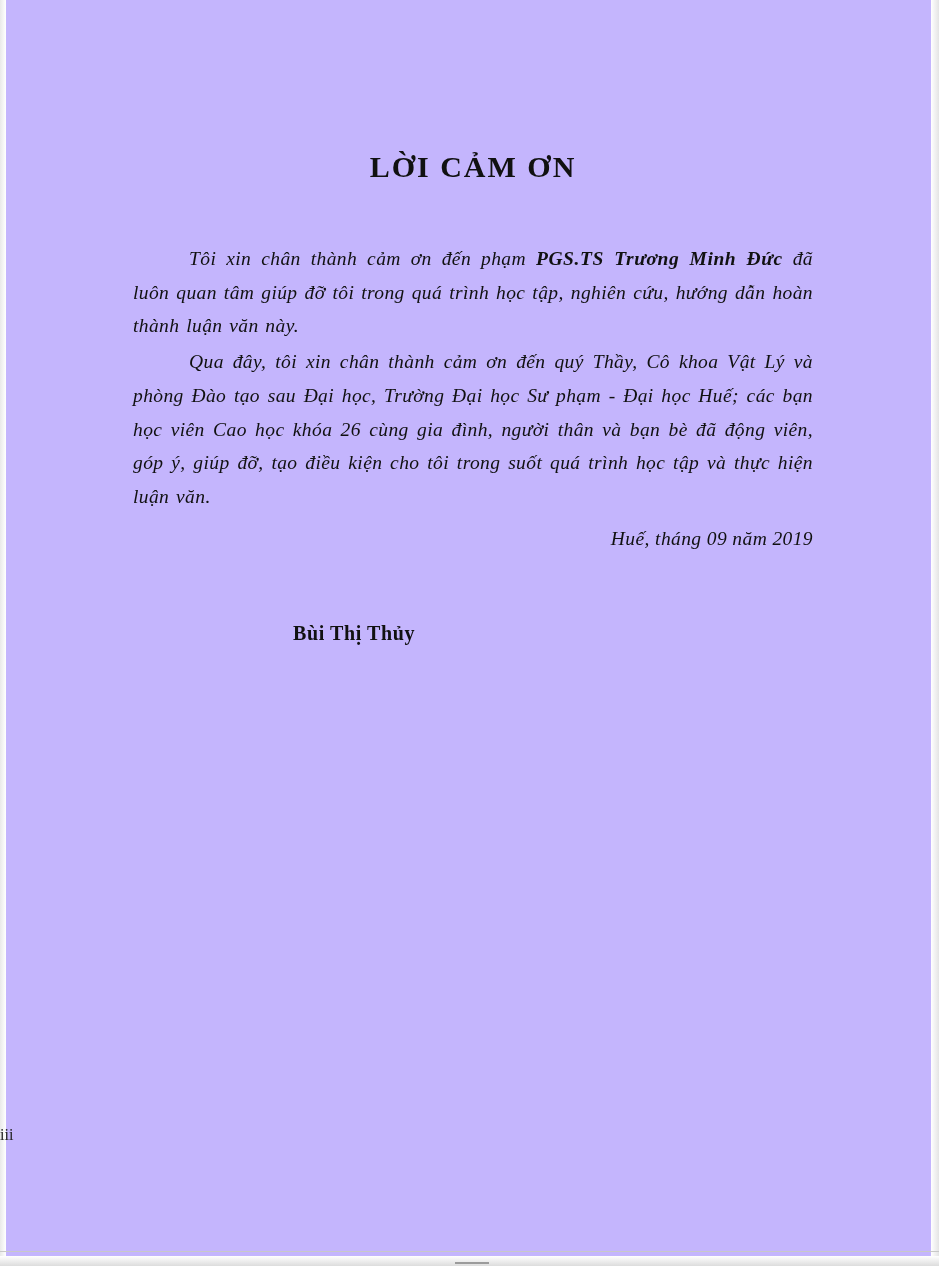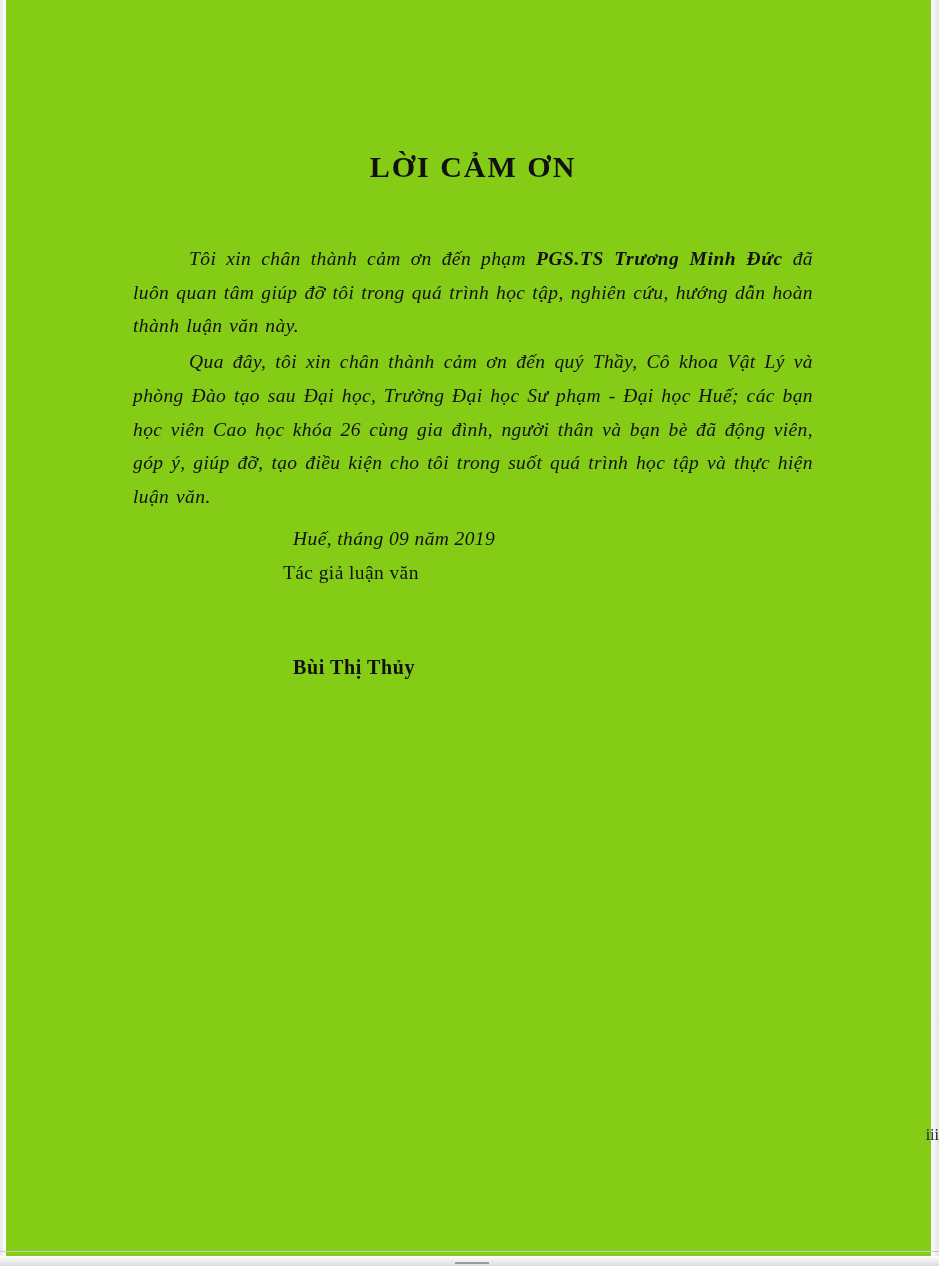--- a/index.html
+++ b/index.html
@@ -15,21 +15,21 @@
     color: #111111;
     overflow: hidden;
   }
 
   .page {
     position: absolute;
     left: 0;
     top: 0;
     width: 939px;
     height: 1266px;
-    background: #84cc16;
+    background: #c4b5fd;
     box-sizing: border-box;
   }
 
   
   .scan-edge-left {
     position: absolute;
     left: 0; top: 0;
     width: 6px; height: 1266px;
     background: linear-gradient(to right, #e9e9e9, #ffffff);
   }
@@ -90,21 +90,21 @@
     word-spacing: 1.5px;
   }
 
   .para .emph {
     font-weight: bold;
     letter-spacing: 0.6px;
   }
 
   .closing {
     margin-top: 8px;
-    text-align: left;
+    text-align: right;
     font-style: italic;
     font-size: 19.5px;
     line-height: 1.75;
     letter-spacing: 0.4px;
   }
   .closing .line {
     display: block;
     
     padding-left: 160px;
   }
@@ -120,21 +120,21 @@
     font-size: 20px;
     padding-left: 160px;
     letter-spacing: 0.6px;
   }
 
   .page-number {
     position: absolute;
     left: 0;
     top: 1126px;
     width: 939px;
-    text-align: right;
+    text-align: left;
     font-size: 16px;
     font-family: "Liberation Serif", "DejaVu Serif", serif;
     color: #222;
   }
 </style>
 </head>
 <body>
 
 <div class="page">
 
@@ -147,21 +147,20 @@
   <div class="content">
 
     <h1 class="doc-title">LỜI CẢM ƠN</h1>
 
     <p class="para"><span>Tôi xin chân thành cảm ơn đến phạm </span><span class="emph">PGS.TS Trương Minh Đức</span><span> đã luôn quan tâm giúp đỡ tôi trong quá trình học tập, nghiên cứu, hướng dẫn hoàn thành luận văn này.</span></p>
 
     <p class="para">Qua đây, tôi xin chân thành cảm ơn đến quý Thầy, Cô khoa Vật Lý và phòng Đào tạo sau Đại học, Trường Đại học Sư phạm - Đại học Huế; các bạn học viên Cao học khóa 26 cùng gia đình, người thân và bạn bè đã động viên, góp ý, giúp đỡ, tạo điều kiện cho tôi trong suốt quá trình học tập và thực hiện luận văn.</p>
 
     <div class="closing">
       <span class="line">Huế, tháng 09 năm 2019</span>
-      <span class="line second">Tác giả luận văn</span>
     </div>
 
     <div class="signature">Bùi Thị Thủy</div>
 
   </div>
 
   <div class="page-number">iii</div>
 
 </div>
 

